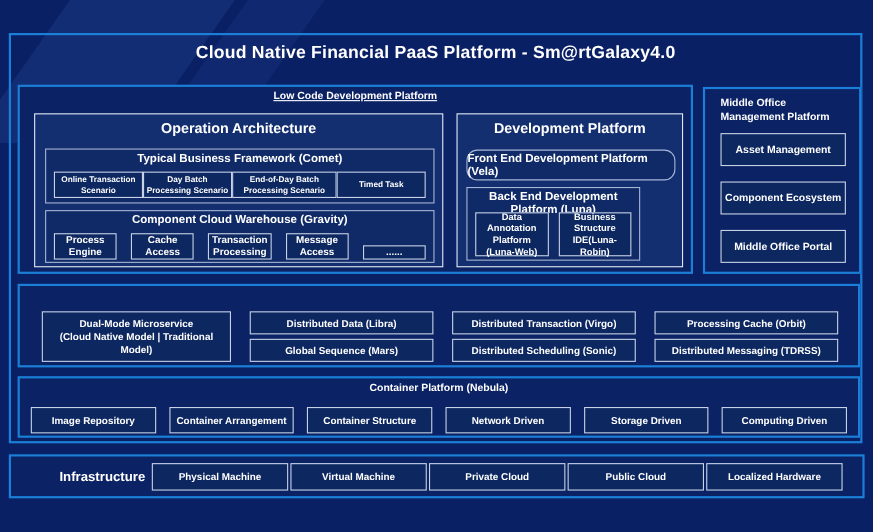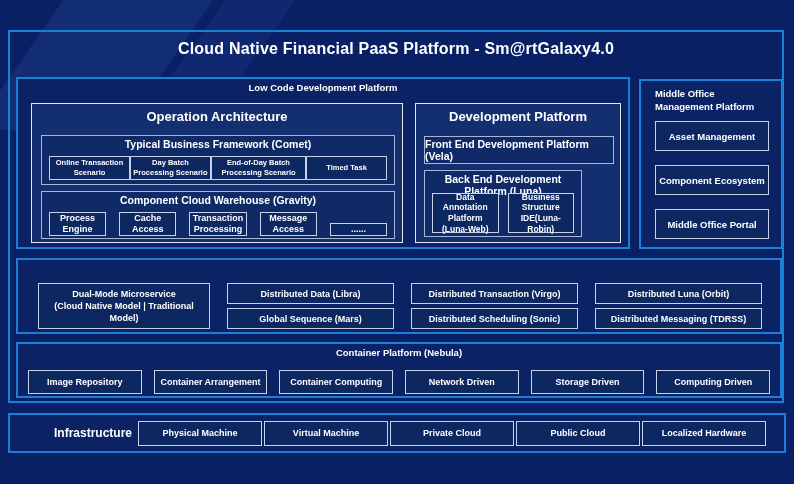--- a/index.html
+++ b/index.html
@@ -8,39 +8,39 @@
   .streak{position:absolute;top:0;pointer-events:none;z-index:0;}
   .streak1{left:18px;width:150px;height:130px;background:rgba(90,140,230,0.12);transform:skewX(-35deg);}
   .streak2{left:185px;width:70px;height:115px;background:rgba(90,140,230,0.08);transform:skewX(-35deg);}
 
   .frame{position:absolute;left:8px;top:30px;width:772px;height:369px;border:2px solid var(--accent_border);z-index:1;}
   .main-title{position:absolute;left:0;right:0;top:8px;text-align:center;font-size:16px;letter-spacing:.2px;}
 
   .section{position:absolute;border:2px solid var(--accent_border);background:var(--section_fill);box-sizing:border-box;}
   .section-label{text-align:center;font-size:9.5px;padding-top:3px;}
 
-  .low-code{left:6px;top:45px;width:614px;height:172px;}
+  .low-code{left:6px;top:45px;width:614px;height:172px;text-decoration:underline;}
   .panel{position:absolute;background:var(--panel_fill);border:1px solid var(--panel_border);box-sizing:border-box;}
   .oa{left:13px;top:24px;width:372px;height:140px;}
   .dp{left:397px;top:24px;width:206px;height:140px;}
   .panel-title{text-align:center;font-size:13px;padding-top:5px;}
 
   .group{position:absolute;background:var(--group_fill);border:1px solid var(--group_border);box-sizing:border-box;}
   .group-label{text-align:center;font-size:10.5px;padding-top:2px;}
   .tbf{left:9px;top:31px;width:354px;height:50px;}
   .ccw{left:9px;top:87px;width:354px;height:48px;}
   .leaf-row{position:absolute;left:7px;right:7px;display:flex;}
   .tbf-row{top:20px;height:24px;}
   .ccw-row{top:20px;height:24px;gap:13px;align-items:flex-end;}
   .leaf{background:var(--leaf_fill);border:1px solid var(--leaf_border);box-sizing:border-box;display:flex;align-items:center;justify-content:center;text-align:center;flex:1;}
   .tbf-leaf{font-size:7.5px;line-height:1.3;}
   .tbf-leaf.wide{flex:1.18;}
   .ccw-leaf{font-size:9px;line-height:1.25;}
 
-  .front-end{left:8px;top:32px;width:190px;height:28px;display:flex;align-items:center;justify-content:center;font-size:10.5px;}
+  .front-end{left:8px;top:32px;width:190px;height:28px;display:flex;align-items:center;justify-content:center;font-size:10.5px;border-radius:10px;}
   .back-end{left:8px;top:66px;width:158px;height:67px;}
   .be-row{top:22px;height:40px;gap:9px;}
   .be-leaf{font-size:8.5px;line-height:1.25;padding:1px 2px;}
 
   .middle-office{left:629px;top:47px;width:144px;height:170px;}
   .mo-label{font-size:9.5px;padding:7px 12px 0 14px;line-height:1.35;}
   .mo-item{position:absolute;left:14px;width:114px;height:30px;font-size:9.5px;}
   .mo-item.i0{top:40px;} .mo-item.i1{top:84px;} .mo-item.i2{top:128px;}
 
   .distributed{left:6px;top:226px;width:766px;height:76px;}
@@ -125,32 +125,32 @@
         </div>
         <div class="dist-col">
           <div class="leaf dist-leaf">Distributed Data (Libra)</div>
           <div class="leaf dist-leaf">Global Sequence (Mars)</div>
         </div>
         <div class="dist-col">
           <div class="leaf dist-leaf">Distributed Transaction (Virgo)</div>
           <div class="leaf dist-leaf">Distributed Scheduling (Sonic)</div>
         </div>
         <div class="dist-col">
-          <div class="leaf dist-leaf">Distributed Luna (Orbit)</div>
+          <div class="leaf dist-leaf">Processing Cache (Orbit)</div>
           <div class="leaf dist-leaf">Distributed Messaging (TDRSS)</div>
         </div>
       </div>
     </div>
 
     <div class="section container-sec">
       <div class="section-label">Container Platform (Nebula)</div>
       <div class="cont-row">
         <div class="leaf cont-leaf">Image Repository</div>
         <div class="leaf cont-leaf">Container Arrangement</div>
-        <div class="leaf cont-leaf">Container Computing</div>
+        <div class="leaf cont-leaf">Container Structure</div>
         <div class="leaf cont-leaf">Network Driven</div>
         <div class="leaf cont-leaf">Storage Driven</div>
         <div class="leaf cont-leaf">Computing Driven</div>
       </div>
     </div>
   </div>
 
   <div class="infra">
     <div class="infra-label">Infrastructure</div>
     <div class="infra-row">

